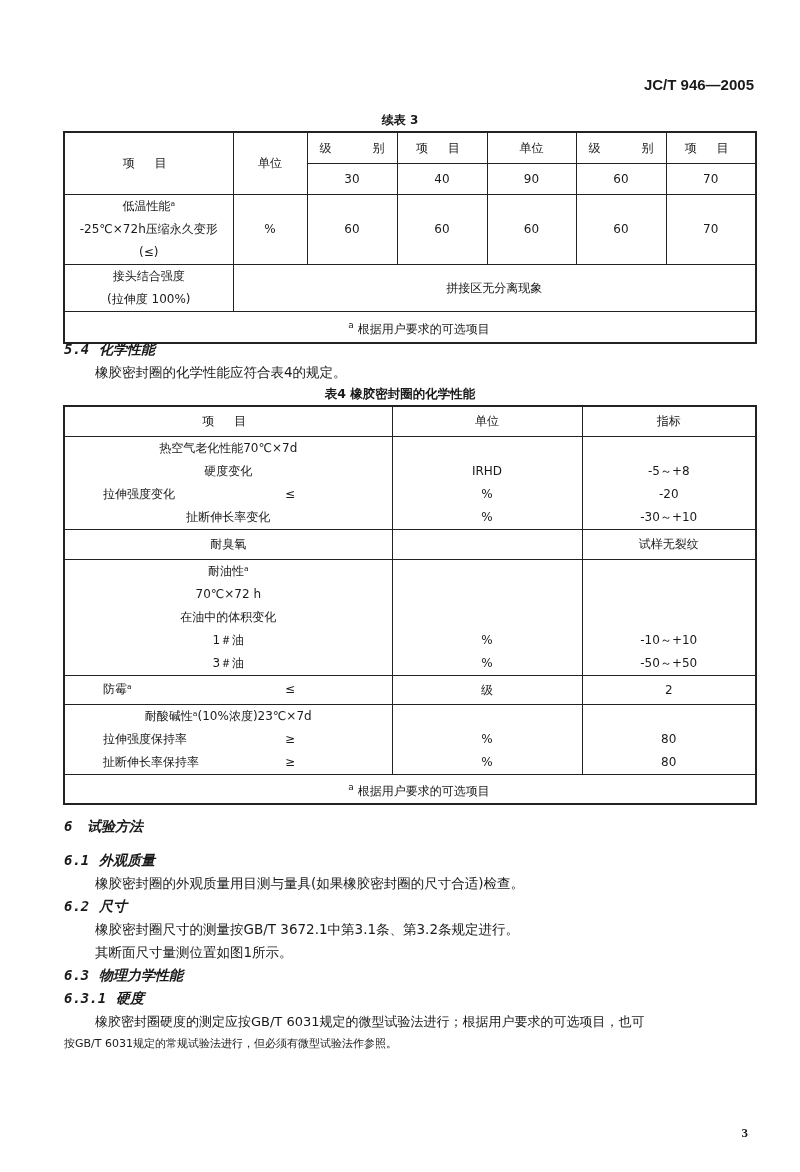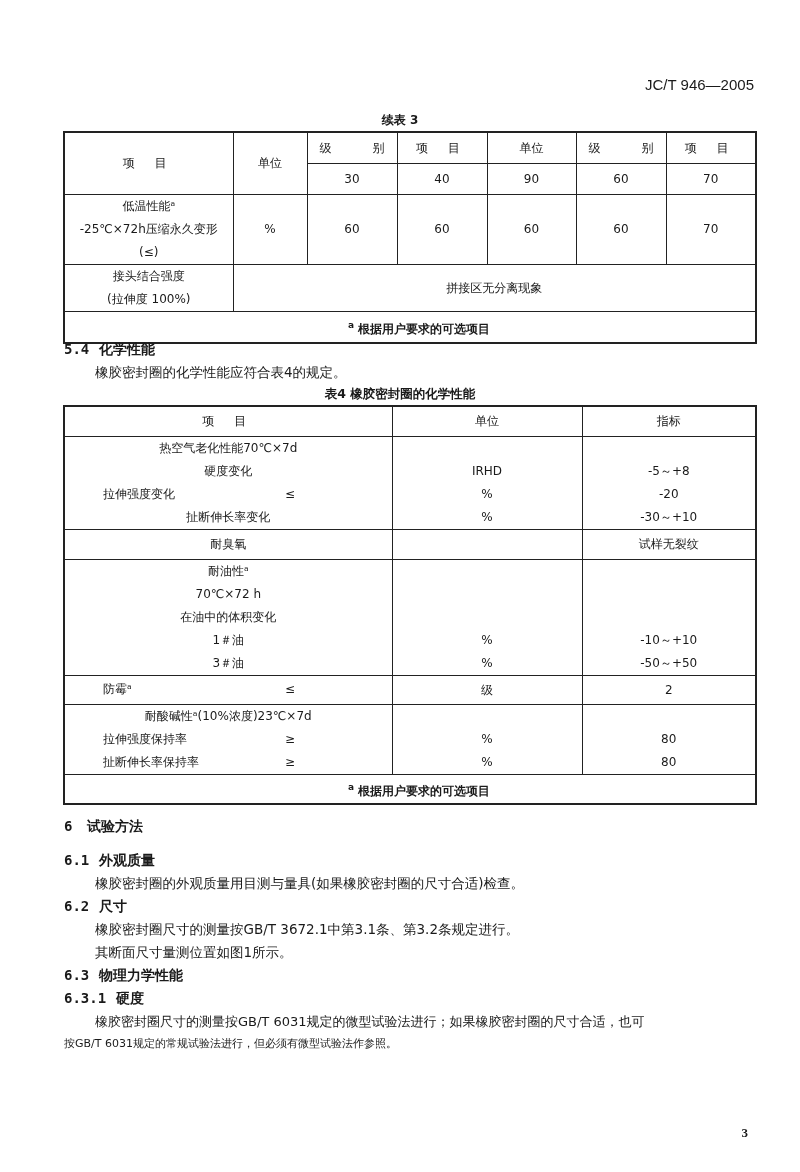--- a/index.html
+++ b/index.html
@@ -4,43 +4,43 @@
 <style>
   html, body { margin: 0; padding: 0; background: #ffffff; }
   body {
     width: 800px; height: 1172px; position: relative; overflow: hidden;
     font-family: "DejaVu Sans", "Liberation Sans", sans-serif;
     color: #1a1a1a;
   }
   .abs { position: absolute; }
   .std-code {
     right: 46px; top: 76px; font-family: "Liberation Sans", sans-serif;
-    font-weight: normal; font-size: 15px; letter-spacing: 0px;
+    font-weight: bold; font-size: 15px; letter-spacing: 0px;
   }
   .cap {
     left: 0; width: 800px; text-align: center; font-weight: bold; font-size: 12px;
   }
   table.t {
     position: absolute; border-collapse: collapse; table-layout: fixed;
     font-size: 12px;
   }
   table.t td {
     border: 1.3px solid #222; text-align: center; vertical-align: middle;
     padding: 0; line-height: 22px;
   }
   table.t.outer { border: 2px solid #222; }
   .spaced { letter-spacing: 8px; }
   .grade { display: flex; justify-content: space-between; padding: 0 12px; }
-  .foot { text-align: left; padding-left: 18px !important; font-size: 12px; font-weight: bold; }
+  .foot { text-align: left; padding-left: 18px !important; font-size: 12px; }
   .foot sup { font-size: 9px; margin-right: 4px; }
   .line { display: block; height: 23px; line-height: 23px; }
   .line.le { position: relative; }
   .line .sym { position: absolute; left: 220px; }
   .line .lab { position: absolute; left: 38px; }
-  .h1 { font-weight: bold; font-size: 14px; }
+  .h1 { font-weight: bold; font-size: 14px; font-style: italic; }
   .p { font-size: 13.5px; }
   .num { font-family: "DejaVu Sans Mono", monospace; }
   .pageno { right: 52px; top: 1125px; font-weight: bold; font-size: 13px; font-family: "Liberation Serif", serif; }
 </style>
 </head>
 <body>
 
 <div class="abs std-code">JC/T 946—2005</div>
 
 <div class="abs cap" style="top:112px;">续表 3</div>
@@ -224,16 +224,16 @@
 
 <div class="abs h1" style="left:64px; top:852px;"><span class="num">6.1</span>&nbsp;&nbsp;<span>外观质量</span></div>
 <div class="abs p" style="left:95px; top:875px;">橡胶密封圈的外观质量用目测与量具(如果橡胶密封圈的尺寸合适)检查。</div>
 
 <div class="abs h1" style="left:64px; top:898px;"><span class="num">6.2</span>&nbsp;&nbsp;<span>尺寸</span></div>
 <div class="abs p" style="left:95px; top:921px;">橡胶密封圈尺寸的测量按GB/T 3672.1中第3.1条、第3.2条规定进行。</div>
 <div class="abs p" style="left:95px; top:944px;">其断面尺寸量测位置如图1所示。</div>
 
 <div class="abs h1" style="left:64px; top:967px;"><span class="num">6.3</span>&nbsp;&nbsp;<span>物理力学性能</span></div>
 <div class="abs h1" style="left:64px; top:990px;"><span class="num">6.3.1</span>&nbsp;&nbsp;<span>硬度</span></div>
-<div class="abs p" style="left:95px; top:1013px; width:665px; white-space:nowrap; font-size:13px;">橡胶密封圈尺寸的测量按GB/T 6031规定的微型试验法进行；如果橡胶密封圈的尺寸合适，也可</div>
+<div class="abs p" style="left:95px; top:1013px; width:665px; white-space:nowrap; font-size:13px;">橡胶密封圈硬度的测定应按GB/T 6031规定的微型试验法进行；根据用户要求的可选项目，也可</div>
 <div class="abs p" style="left:64px; top:1036px; font-size:11px;">按GB/T 6031规定的常规试验法进行，但必须有微型试验法作参照。</div>
 
 <div class="abs pageno">3</div>
 
 </body></html>

